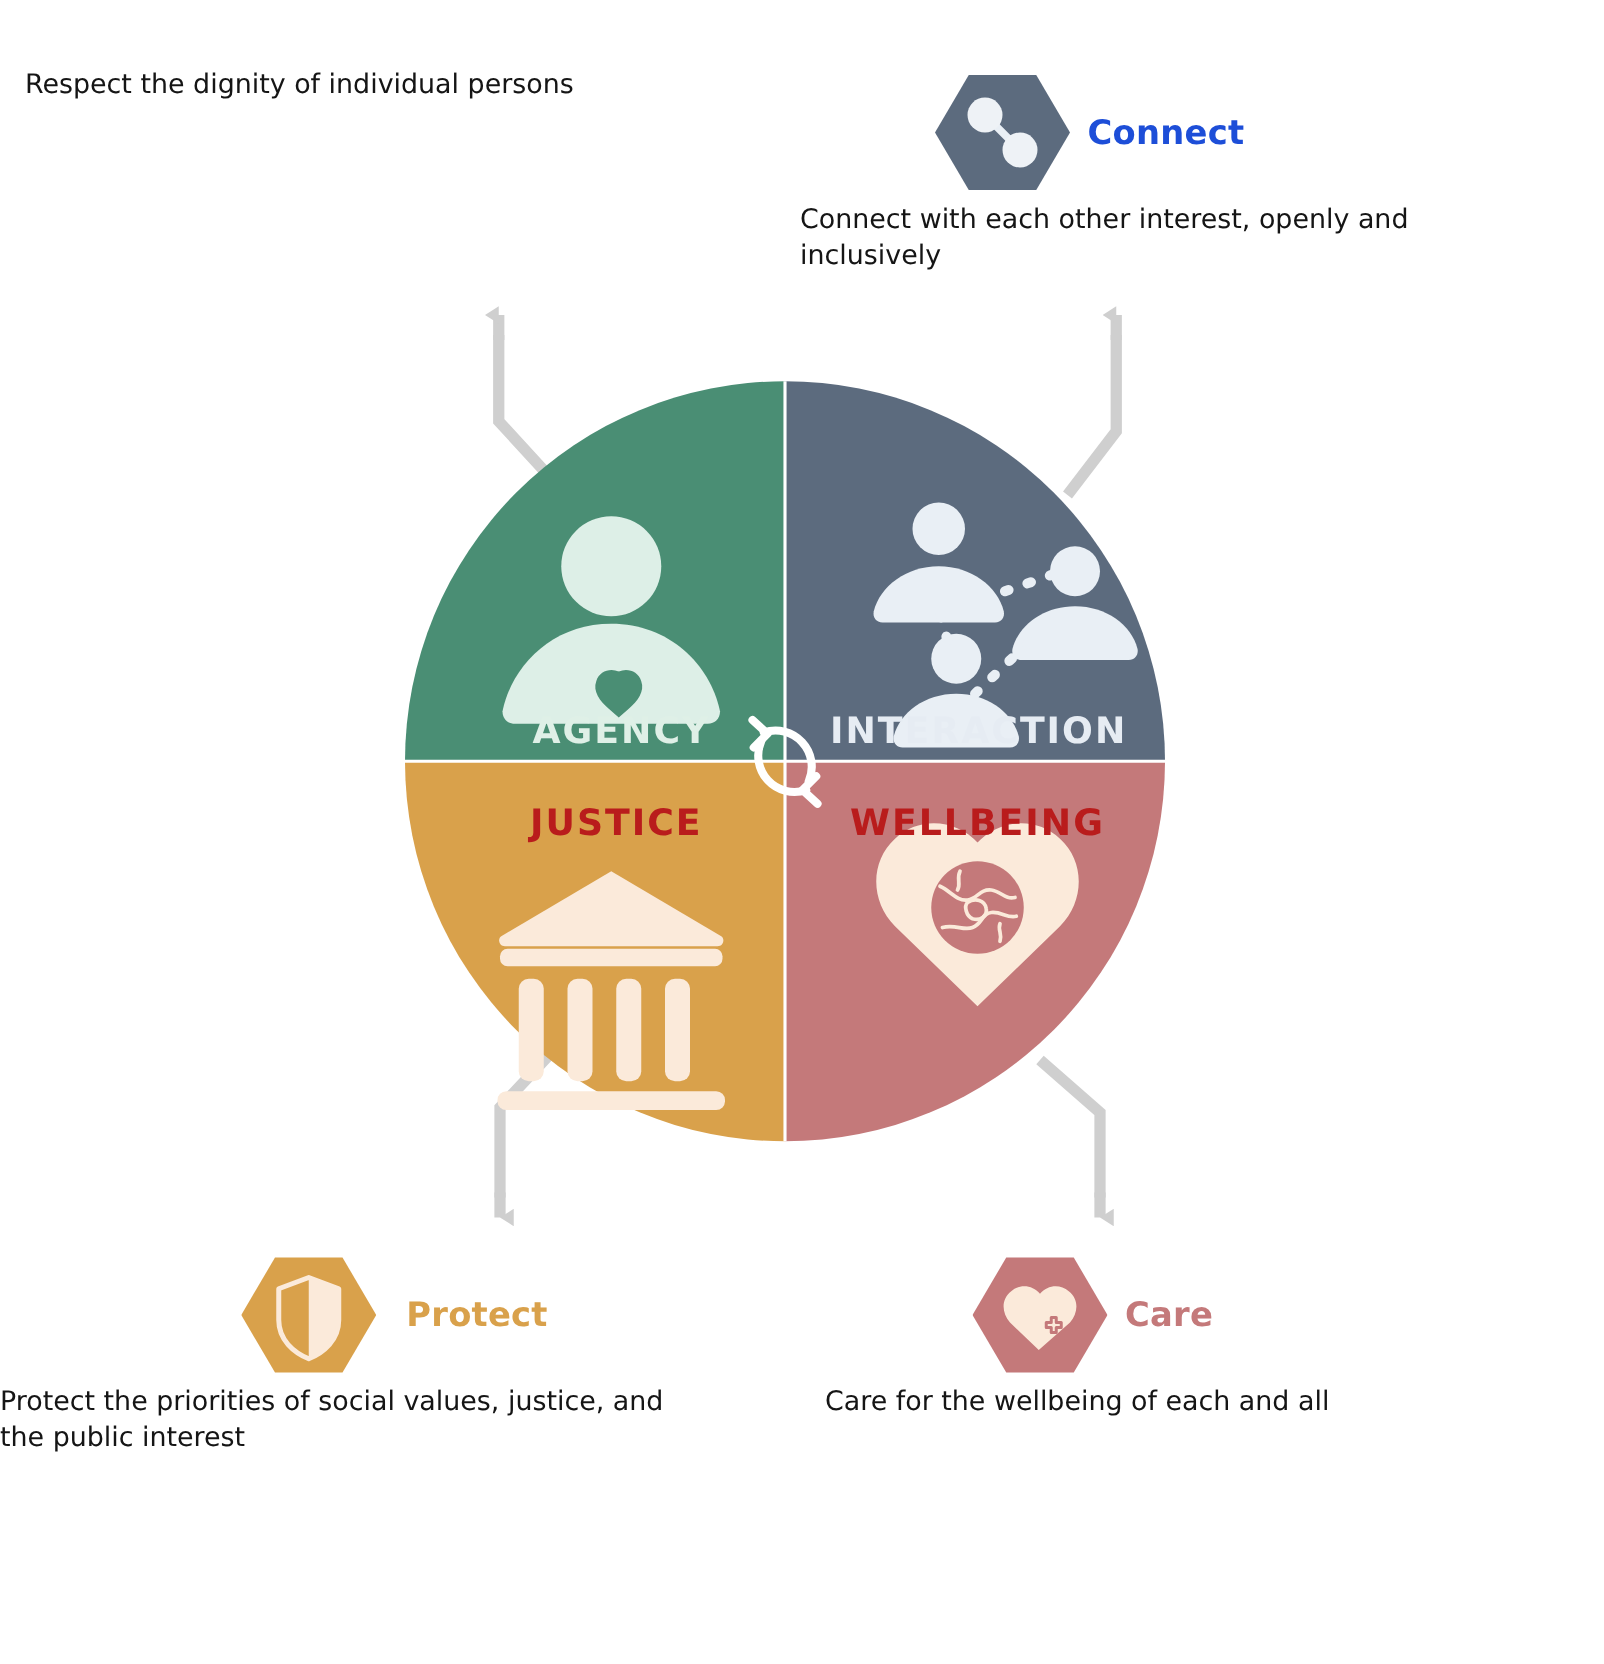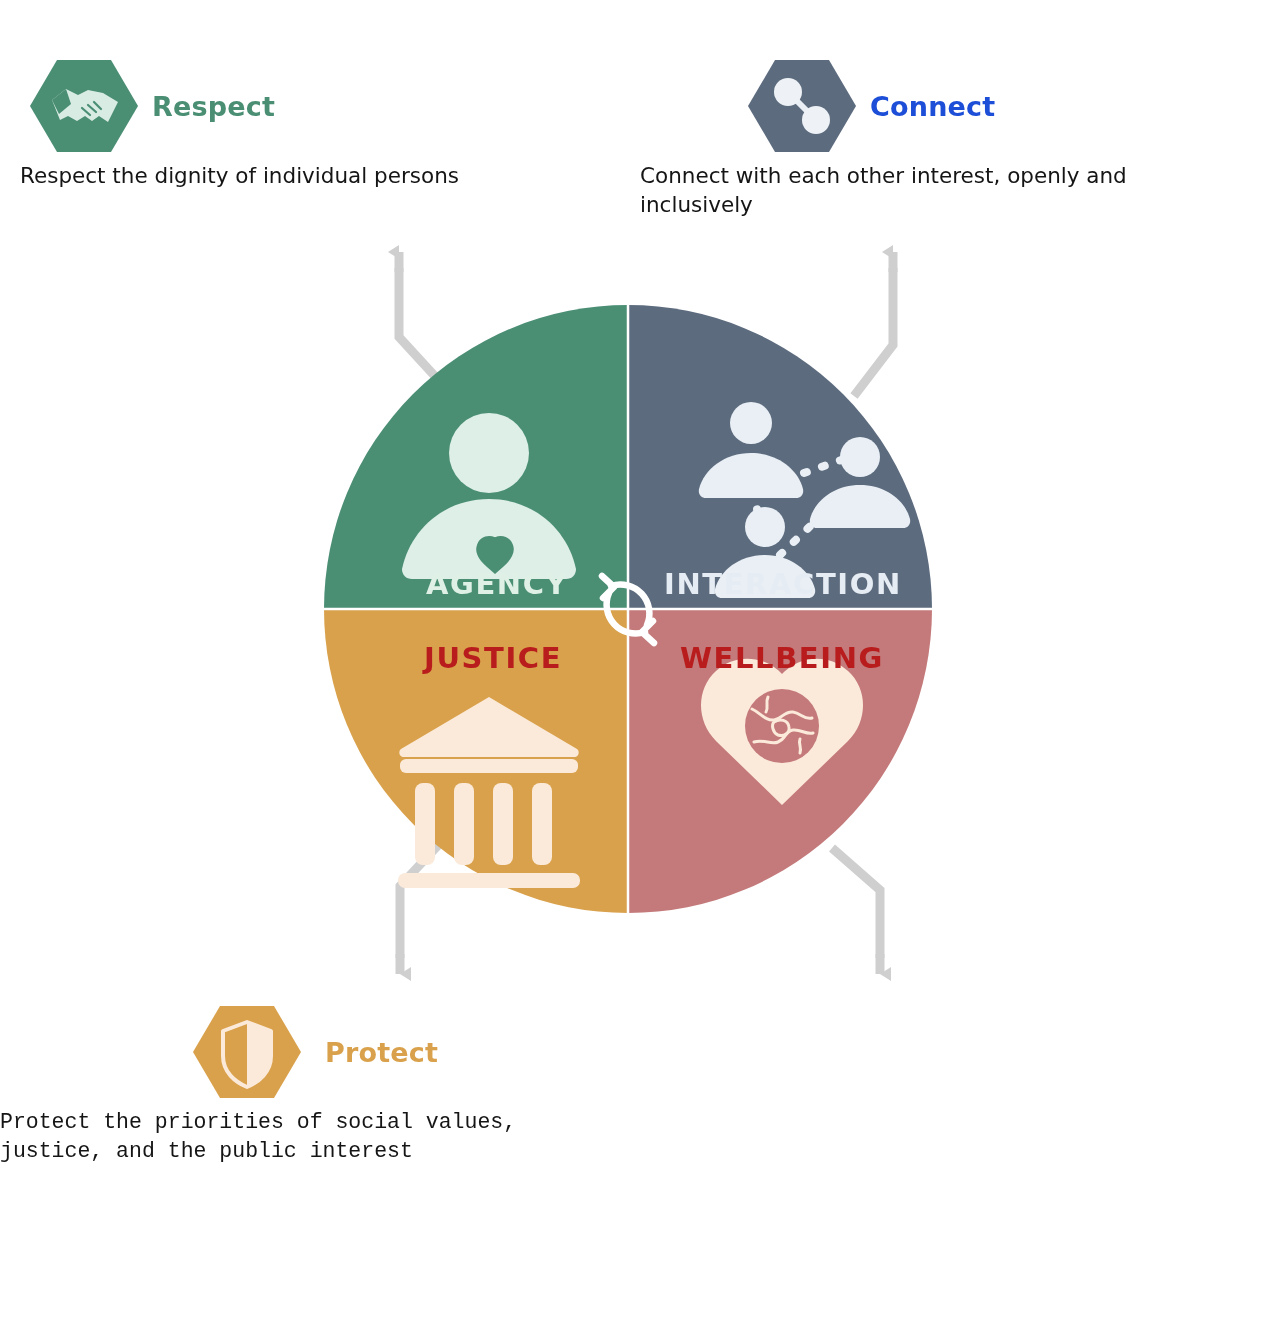--- a/index.html
+++ b/index.html
@@ -61,21 +61,21 @@
   }
 
   
   #block-respect  { left: 20px;  top: 52px;  }
   #block-connect  { left: 640px; top: 52px;  }
   #block-protect  { left: 35px;  top: 998px; }
   #block-care     { left: 660px; top: 998px; }
 
   #block-respect .value-desc { width: 540px; }
   #block-connect .value-desc { width: 540px; }
-  #block-protect .value-desc { width: 540px; font-family: Liberation Mono, monospace; }
+  #block-protect .value-desc { width: 540px; }
   #block-care    .value-desc { width: 540px; }
 
   
   #wheel {
     position: absolute;
     left: 322px;
     top: 303px;
     width: 612px;
     height: 612px;
   }
@@ -204,38 +204,20 @@
       </g>
     </svg>
 
     <div class="quad-label" id="label-agency">AGENCY</div>
     <div class="quad-label" id="label-interaction">INTERACTION</div>
     <div class="quad-label" id="label-justice">JUSTICE</div>
     <div class="quad-label" id="label-wellbeing">WELLBEING</div>
   </div>
 
   <div class="value-block" id="block-respect">
-    <div class="value-head top-left">
-      <div class="hexwrap">
-        <svg viewBox="0 0 108 108" width="108" height="108">
-          <polygon points="27,8 81,8 108,54 81,100 27,100 0,54" fill="#4A8E74"></polygon>
-          <g fill="#DDEFE7">
-            <path d="M22,48 L36,37 L48,43 L58,38 L73,41 L88,50 L78,70 L69,64
-                     L62,69 L55,64 L47,69 L38,64 L30,68 Z" opacity="0.97"></path>
-            <path d="M36,37 L22,48 L29,62 L41,52 Z" fill="#4A8E74"></path>
-            <g stroke="#4A8E74" stroke-width="2.2" fill="none" stroke-linecap="round">
-              <path d="M52,56 L60,63"></path>
-              <path d="M58,53 L66,60"></path>
-              <path d="M64,50 L71,57"></path>
-            </g>
-          </g>
-        </svg>
-      </div>
-      <div class="value-title" style="color:#4A8E74">Respect</div>
-    </div>
     <div class="value-desc">Respect the dignity of individual persons</div>
   </div>
 
   <div class="value-block" id="block-connect">
     <div class="value-head top-right">
       <div class="hexwrap">
         <svg viewBox="0 0 108 108" width="108" height="108">
           <polygon points="27,8 81,8 108,54 81,100 27,100 0,54" fill="#5C6B7E"></polygon>
           <g>
             <line x1="42" y1="42" x2="66" y2="66" stroke="#E9EFF5" stroke-width="6" stroke-linecap="round"></line>
@@ -261,14 +243,33 @@
             <path d="M54,24 L78,33 L78,58 C78,74 66,84 54,89 C42,84 30,74 30,58
                      L30,33 Z" fill="none" stroke="#FBEADA" stroke-width="4" stroke-linejoin="round"></path>
           </g>
         </svg>
       </div>
       <div class="value-title" style="color:#D9A14B">Protect</div>
     </div>
     <div class="value-desc" style="width:540px; margin-left:-35px;">Protect the priorities of social values, justice, and the public interest</div>
   </div>
 
+  <div class="value-block" id="block-care">
+    <div class="value-head bot-right">
+      <div class="hexwrap">
+        <svg viewBox="0 0 108 108" width="108" height="108">
+          <polygon points="27,8 81,8 108,54 81,100 27,100 0,54" fill="#C4797A"></polygon>
+          <g>
+            <path d="M53,82 L30,60 C23,52 23,41 31,35 C38,29 48,30 54,37
+                     C60,30 70,29 77,35 C85,41 85,52 78,60 Z" fill="#FBEADA"></path>
+            <g transform="translate(64,62)">
+              <path d="M-5,-2 L-1,-2 L-1,-6 L3,-6 L3,-2 L7,-2 L7,2 L3,2 L3,6
+                       L-1,6 L-1,2 L-5,2 Z" fill="#FBEADA" stroke="#C4797A" stroke-width="2.4" stroke-linejoin="round"></path>
+            </g>
+          </g>
+        </svg>
+      </div>
+      <div class="value-title" style="color:#C4797A">Care</div>
+    </div>
+    <div class="value-desc">Care for the wellbeing of each and all</div>
+  </div>
 
 </div>
 
 </body></html>

